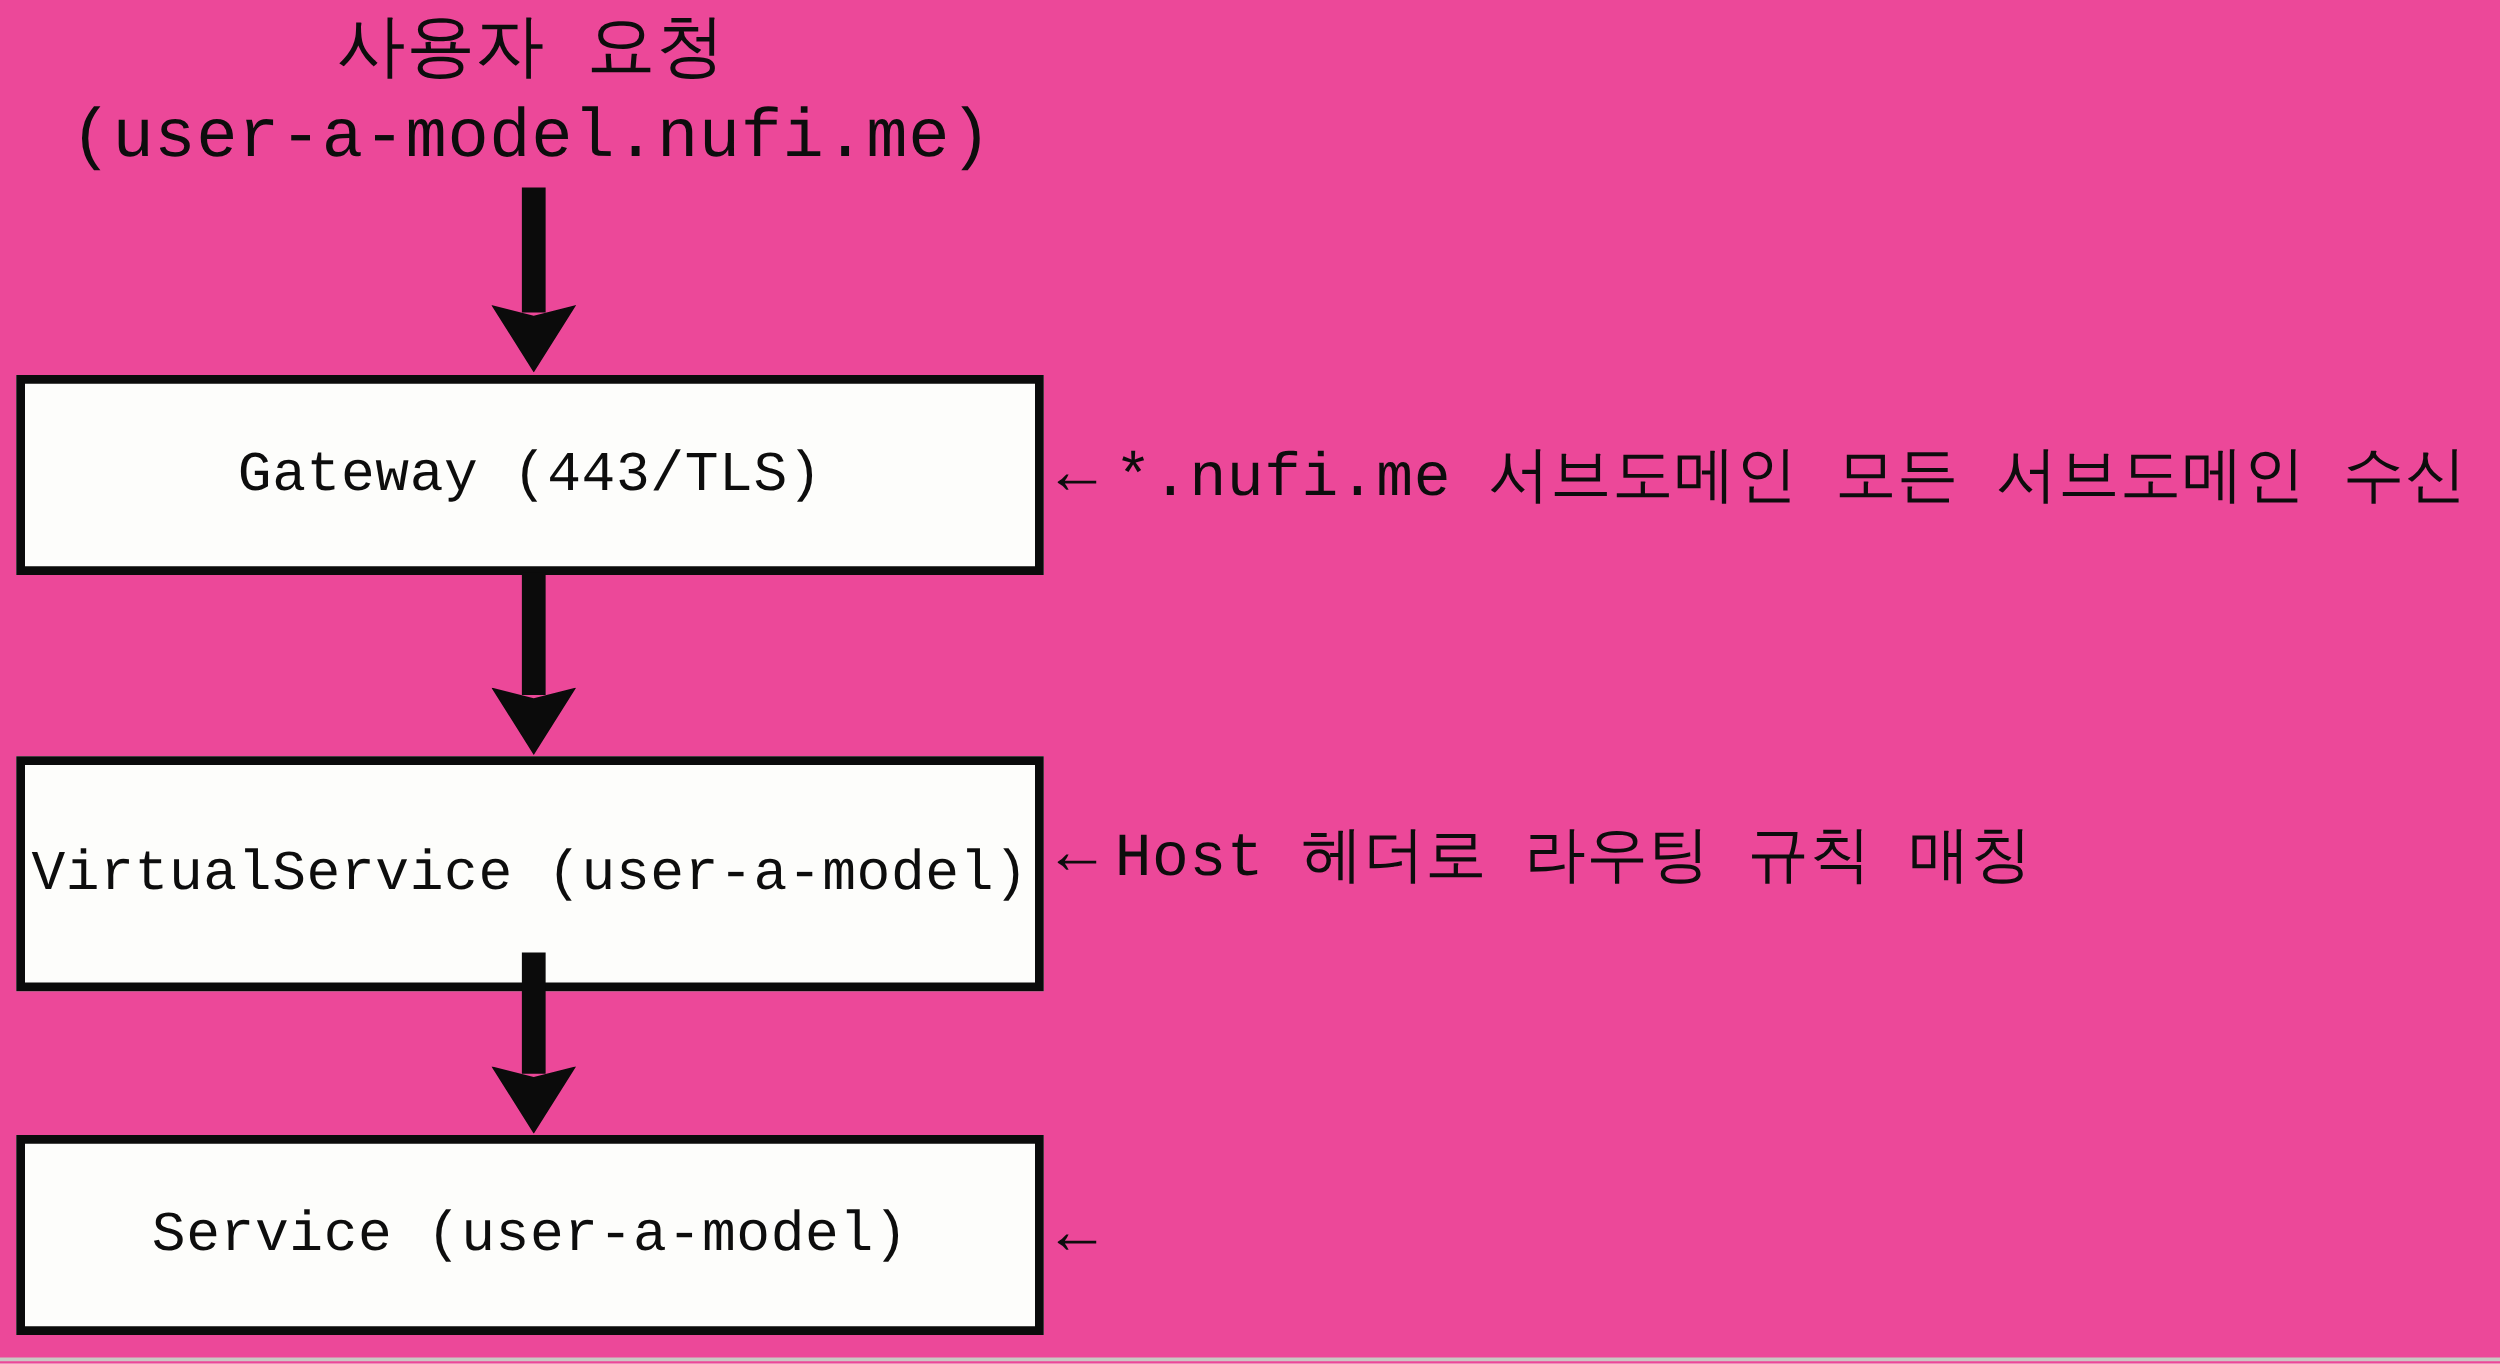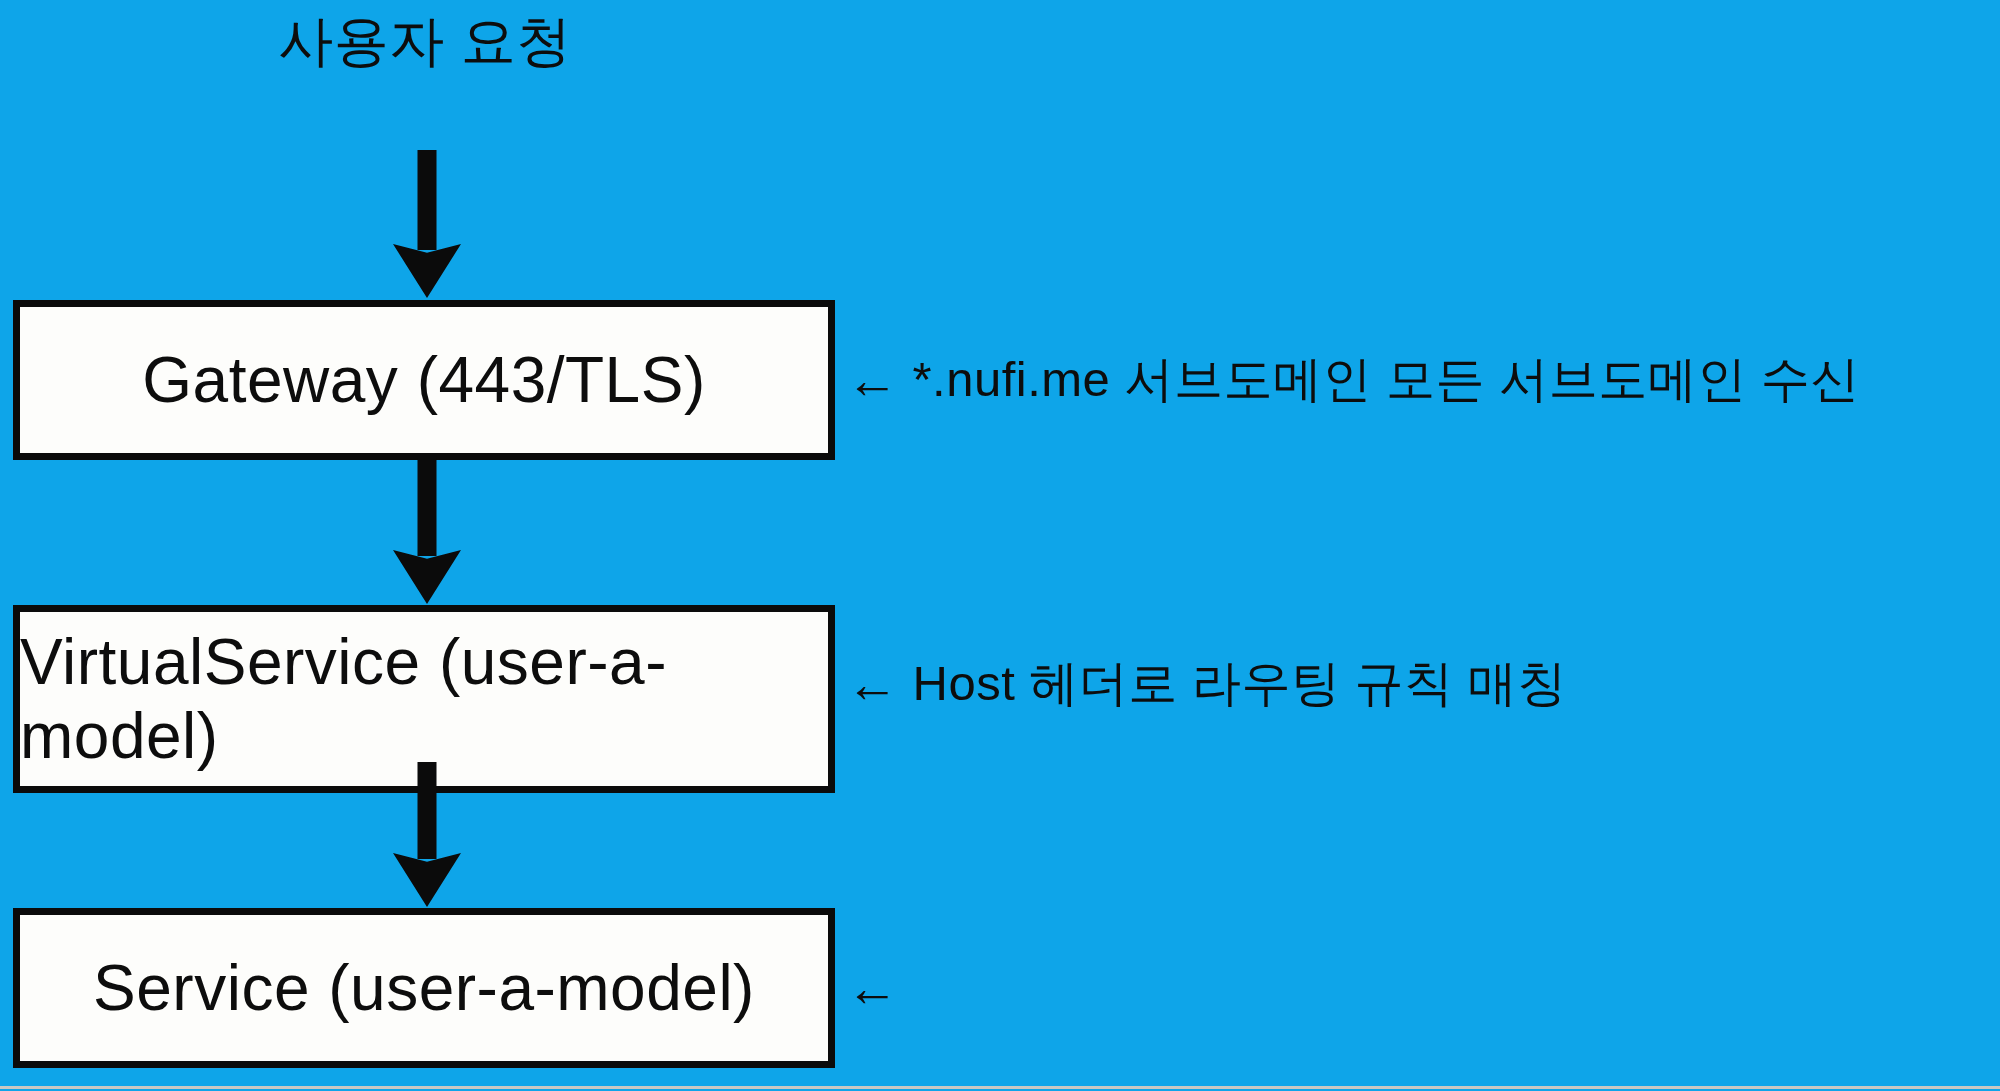--- a/index.html
+++ b/index.html
@@ -4,23 +4,23 @@
 <style>
   html, body {
     margin: 0;
     padding: 0;
     background: #f3f2ee;
   }
   .canvas {
     position: relative;
     width: 2000px;
     height: 1091px;
-    background: #0ea5e9;
+    background: #ec4899;
     overflow: hidden;
-    font-family: Liberation Sans, sans-serif;
+    font-family: Liberation Mono, monospace;
     color: #0d0d0d;
   }
 
   
   .source-label {
     position: absolute;
     left: 0;
     top: 6px;
     width: 850px;
     text-align: center;
@@ -35,21 +35,21 @@
   .node-box {
     position: absolute;
     left: 13px;
     width: 822px;
     box-sizing: border-box;
     border: 7px solid #0b0b0b;
     background: #fdfdfb;
     display: flex;
     align-items: center;
     justify-content: center;
-    font-size: 64px;
+    font-size: 45px;
     letter-spacing: 0.5px;
     color: #0d0d0d;
   }
   .node-box.b1 { top: 300px; height: 160px; }
   .node-box.b2 { top: 605px; height: 188px; }
   .node-box.b3 { top: 908px; height: 160px; }
 
   
   .v-arrow {
     position: absolute;
@@ -110,20 +110,21 @@
     background: #c9c8c3;
   }
 </style>
 </head>
 <body>
 
 <div class="canvas">
 
   <div class="source-label">
     <div class="l1">사용자 요청</div>
+    <div class="l2">(user-a-model.nufi.me)</div>
   </div>
 
   <div class="v-arrow a1">
     <div class="shaft"></div>
     <div class="head"></div>
   </div>
 
   <div class="node-box b1">
     <span>Gateway (443/TLS)</span>
   </div>

